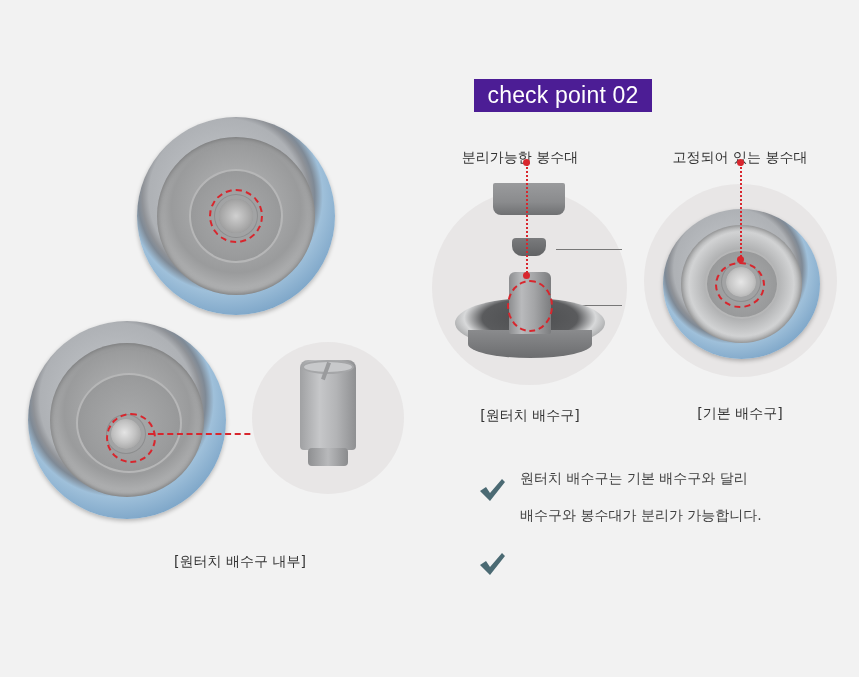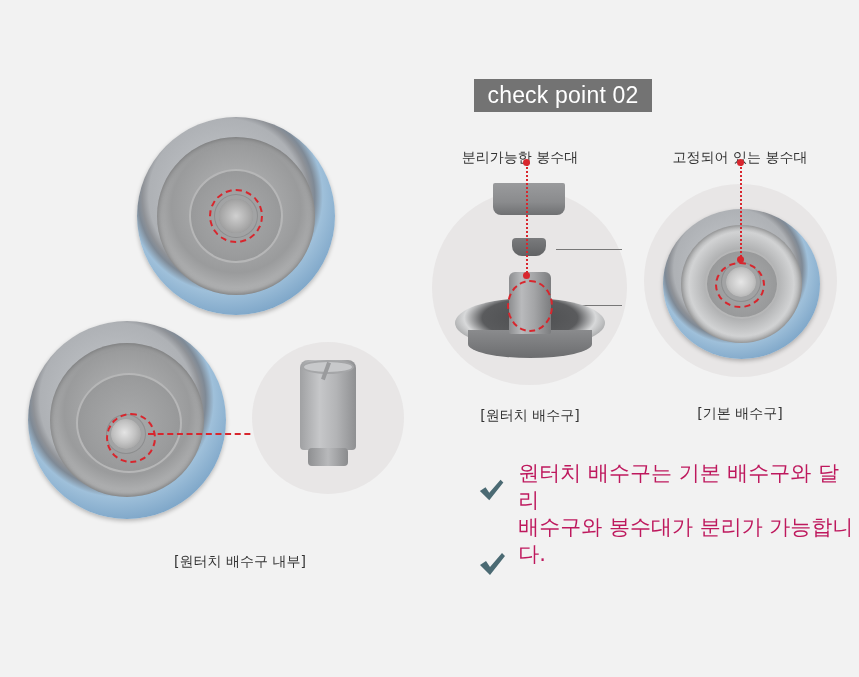--- a/index.html
+++ b/index.html
@@ -23,30 +23,30 @@
   .drain .core { position:absolute; border-radius:50%;
     background: radial-gradient(circle at 45% 45%, #e4e4e4 0%, #c3c3c3 45%, #8f8f8f 100%);
     box-shadow: 0 0 0 4px #a2a3a4, 0 0 0 5px #8d8e8f;
   }
   .dashed { position:absolute; border-radius:50%; border: 2.5px dashed #d8262d; }
 
   .soft-circle { position:absolute; border-radius:50%; background: #e8e6e6; }
 
   
   .badge { position:absolute; left:474px; top:79px; width:178px; height:33px;
-    background:#737373; color:#fff; font-family:"Liberation Sans", sans-serif;
+    background:#4c1d95; color:#fff; font-family:"Liberation Sans", sans-serif;
     font-size:23px; line-height:33px; text-align:center; letter-spacing:0.2px; }
 
   .caption { position:absolute; font-size:14px; color:#333; text-align:center; white-space:nowrap;margin-top:15px; }
   .dotline { position:absolute; width:0; border-left:2px dotted #d8262d; }
   .reddot { position:absolute; width:7px; height:7px; border-radius:50%; background:#d8262d; }
 
   .check-item { position:absolute; left:478px; display:flex; align-items:flex-start; }
   .check-item .tick { width:28px; height:28px; margin-right:14px; }
-  .check-item .txt { font-size:21px; line-height:27px; color:#be185d; white-space:pre-line; }
+  .check-item .txt { font-size:14px; line-height:37px; color:#404040; white-space:pre-line; }
 
   
   .cyl { position:absolute; background: linear-gradient(90deg, #8d8e90 0%, #b9babc 30%, #a4a5a7 60%, #7c7d7f 100%); }
 </style>
 </head>
 <body>
 
 <div>
 
   <div class="drain" style="left:137px; top:117px; width:198px; height:198px;">

